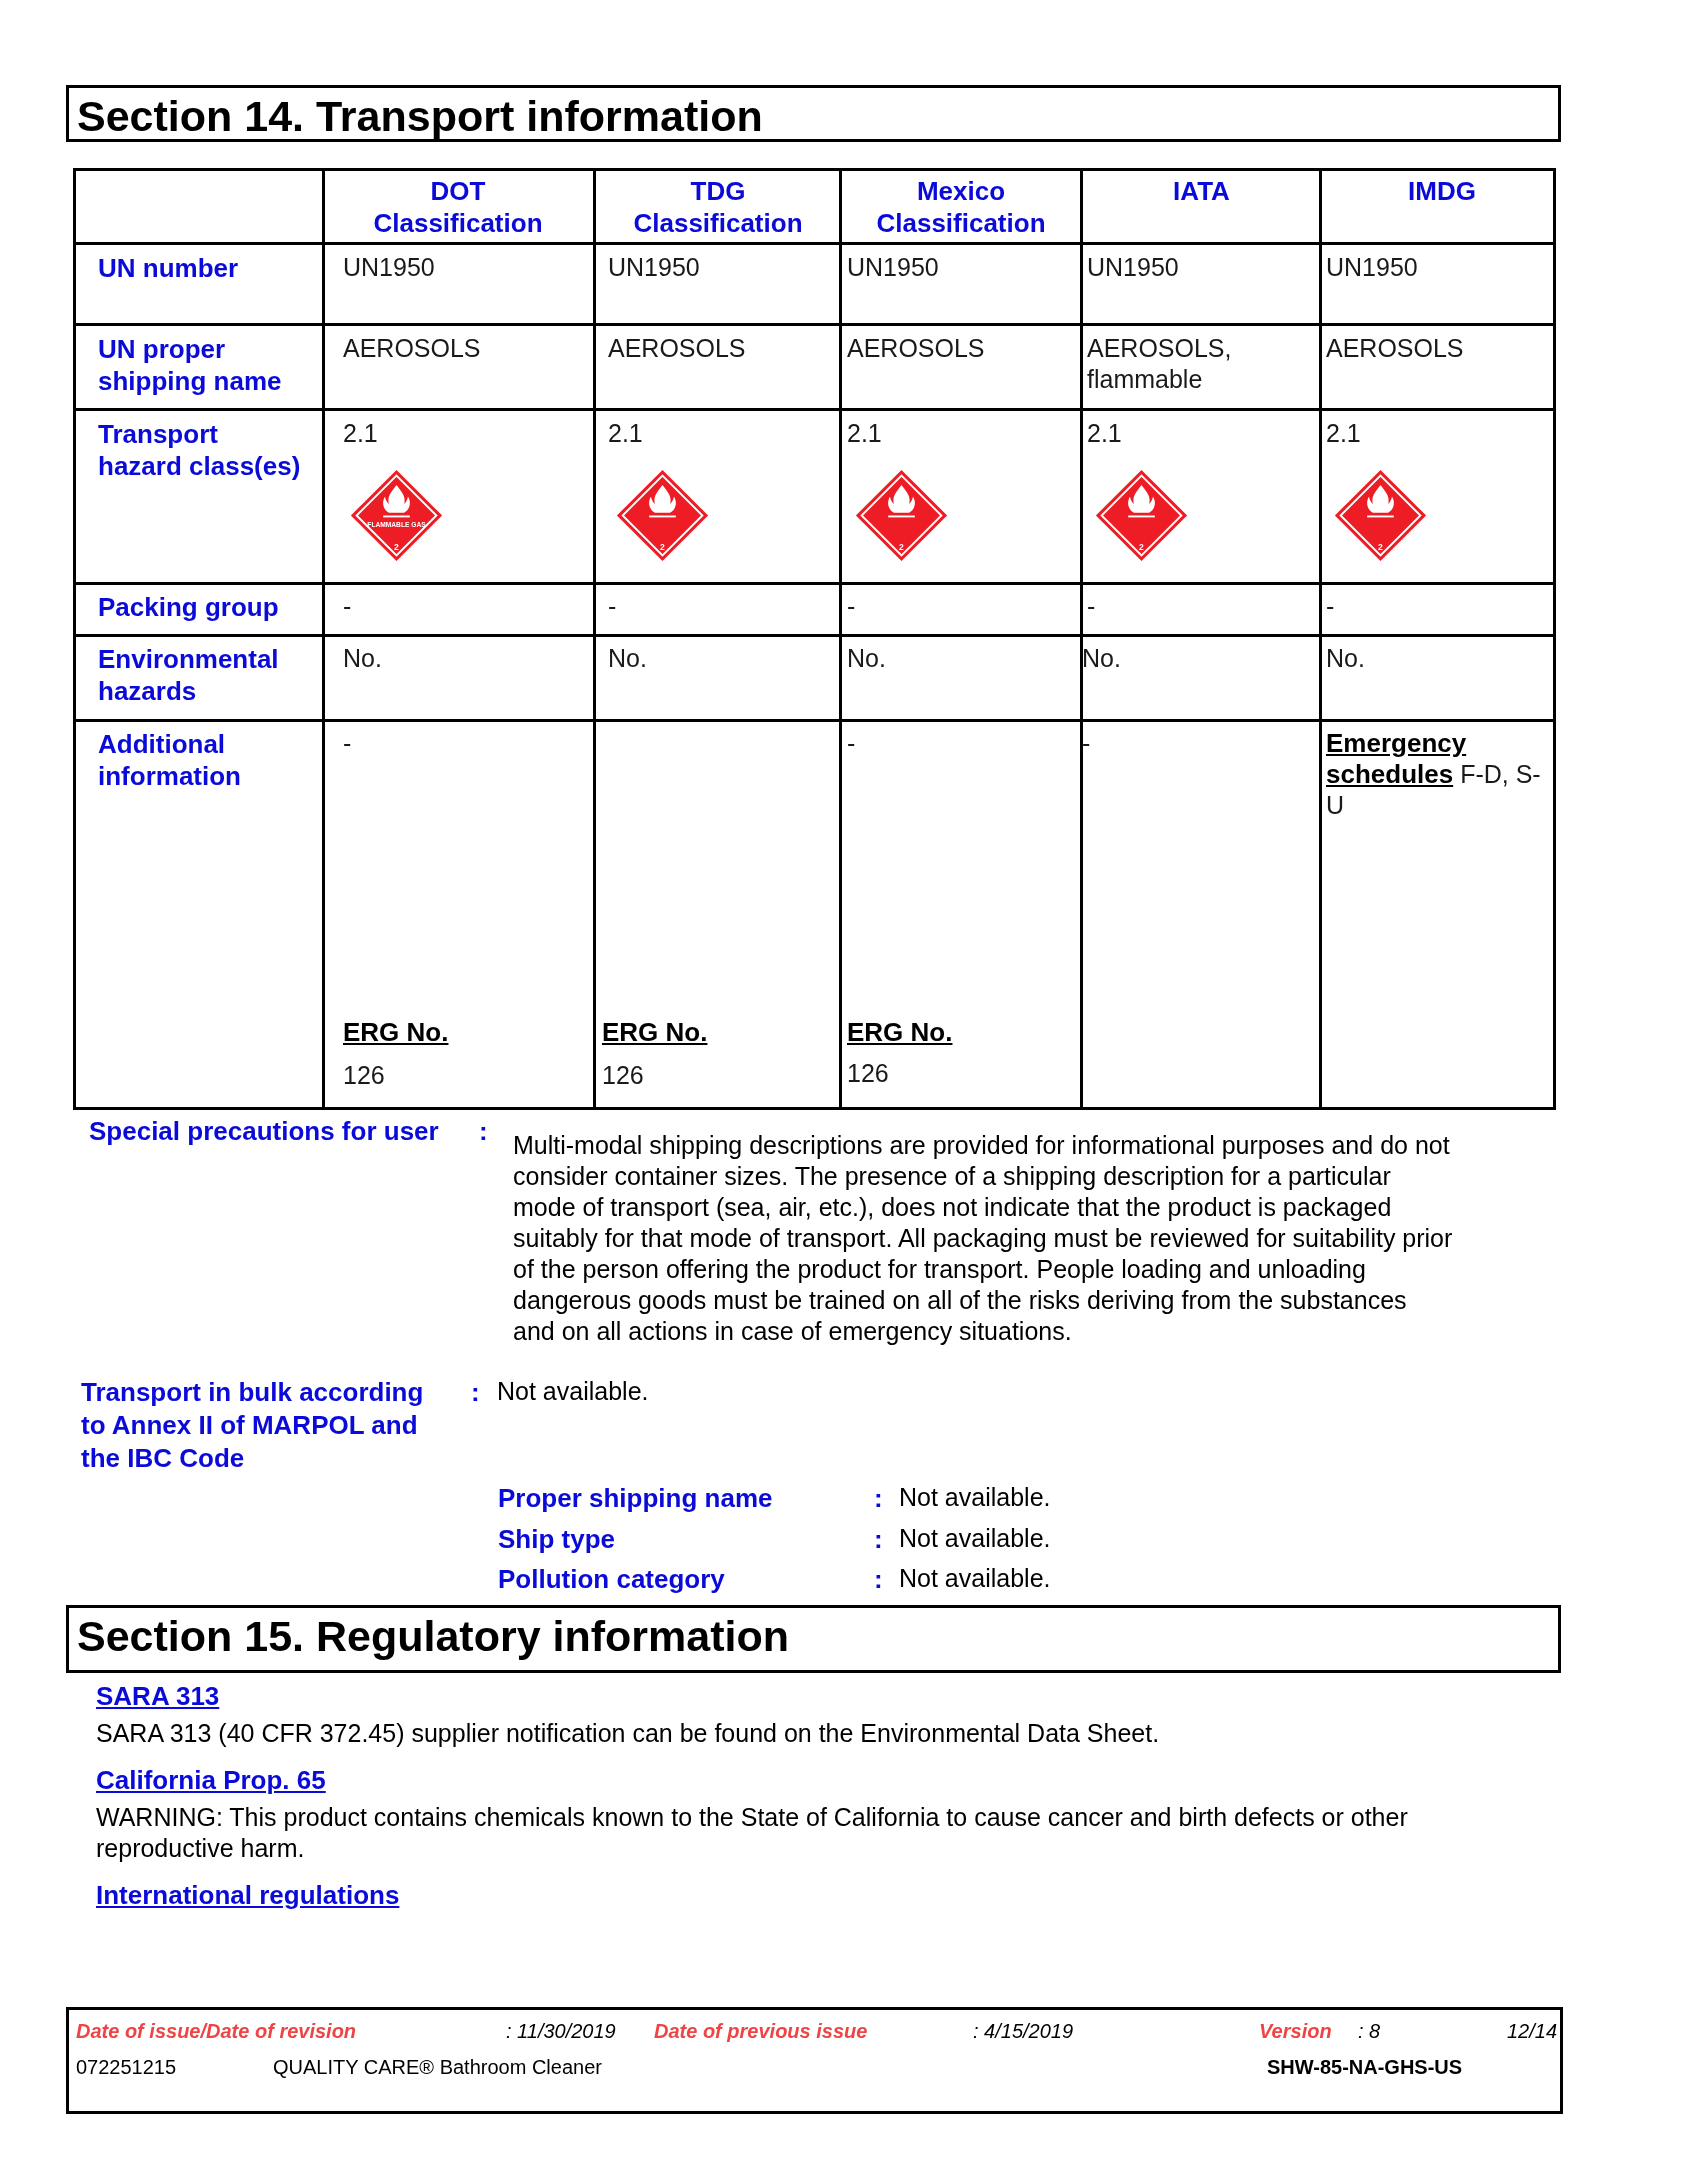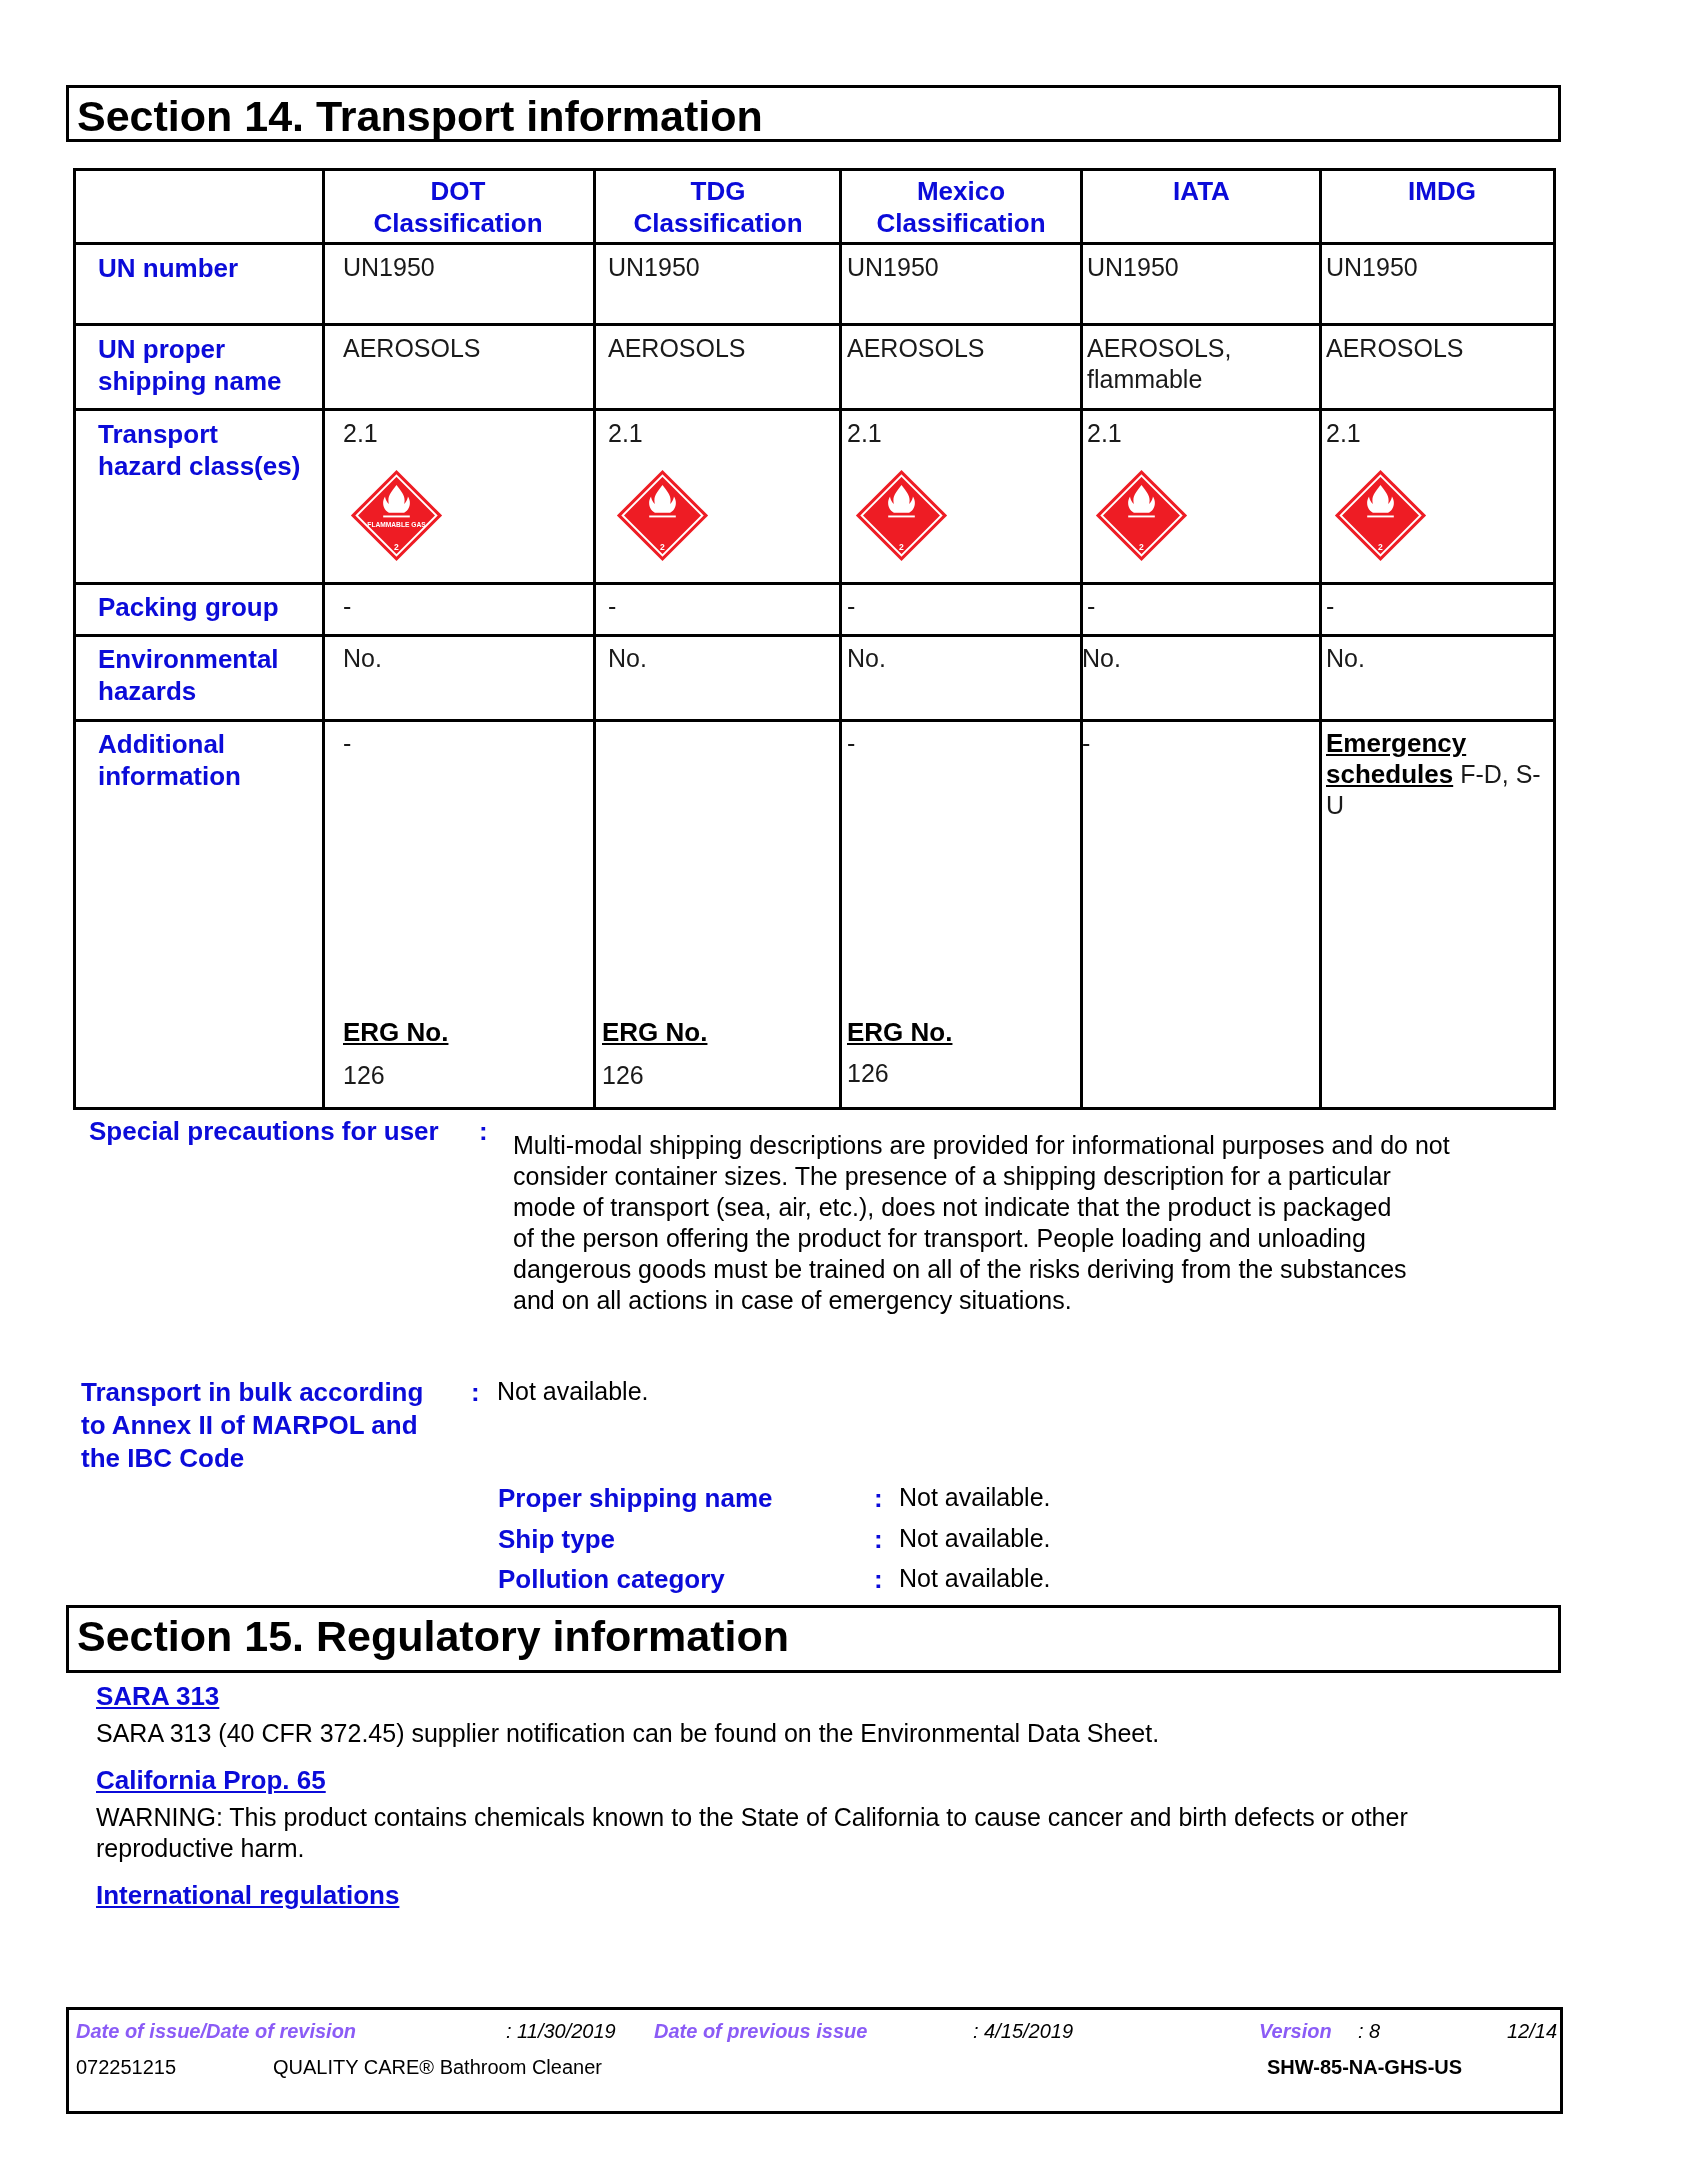--- a/index.html
+++ b/index.html
@@ -15,21 +15,21 @@
   .vline { position:absolute; top:0; bottom:0; width:3px; background:#000; }
   .hline { position:absolute; left:0; right:0; height:3px; background:#000; }
   .hdr { position:absolute; text-align:center; color:#0b0bd9; font-weight:bold; font-size:26px; line-height:32px; }
   .rowlbl { position:absolute; left:22px; color:#0b0bd9; font-weight:bold; font-size:26px; line-height:32px; }
   .cell { position:absolute; font-size:25px; line-height:31px; color:#1a1a1a; }
   .erg-h { font-weight:bold; text-decoration:underline; font-size:26px; color:#000; }
   .placard { position:absolute; width:95px; height:95px; }
   .u { text-decoration:underline; }
   .footer { position:absolute; left:66px; top:2007px; width:1497px; height:107px; border:3px solid #000; box-sizing:border-box; }
   .fi { position:absolute; font-size:20px; line-height:24px; white-space:nowrap; }
-  .fb { color:#8b5cf6; font-style:italic; font-weight:bold; }
+  .fb { color:#ef4444; font-style:italic; font-weight:bold; }
   .fv { font-style:italic; color:#000; }
 </style>
 </head>
 <body>
 
 <div class="section-box" style="top:85px;height:57px;">
   <div class="section-title">Section 14. Transport information</div>
 </div>
 
 <div class="tbl">
@@ -176,20 +176,21 @@
     <div style="margin-top:10px;">126</div>
   </div>
 </div>
 
 <div class="lbl abs" style="left:89px;top:1115px;white-space:nowrap;">Special precautions for user</div>
 <div class="lbl abs" style="left:479px;top:1115px;">:</div>
 <div class="val abs" style="left:513px;top:1115px;width:1049px;line-height:31px;white-space:nowrap;margin-top:15px;">
   <div>Multi-modal shipping descriptions are provided for informational purposes and do not</div>
   <div>consider container sizes. The presence of a shipping description for a particular</div>
   <div>mode of transport (sea, air, etc.), does not indicate that the product is packaged</div>
+  <div>suitably for that mode of transport. All packaging must be reviewed for suitability prior</div>
   <div>of the person offering the product for transport. People loading and unloading</div>
   <div>dangerous goods must be trained on all of the risks deriving from the substances</div>
   <div>and on all actions in case of emergency situations.</div>
 </div>
 
 <div class="lbl abs" style="left:81px;top:1376px;line-height:33px;white-space:nowrap;">
   <div>Transport in bulk according</div>
   <div>to Annex II of MARPOL and</div>
   <div>the IBC Code</div>
 </div>

